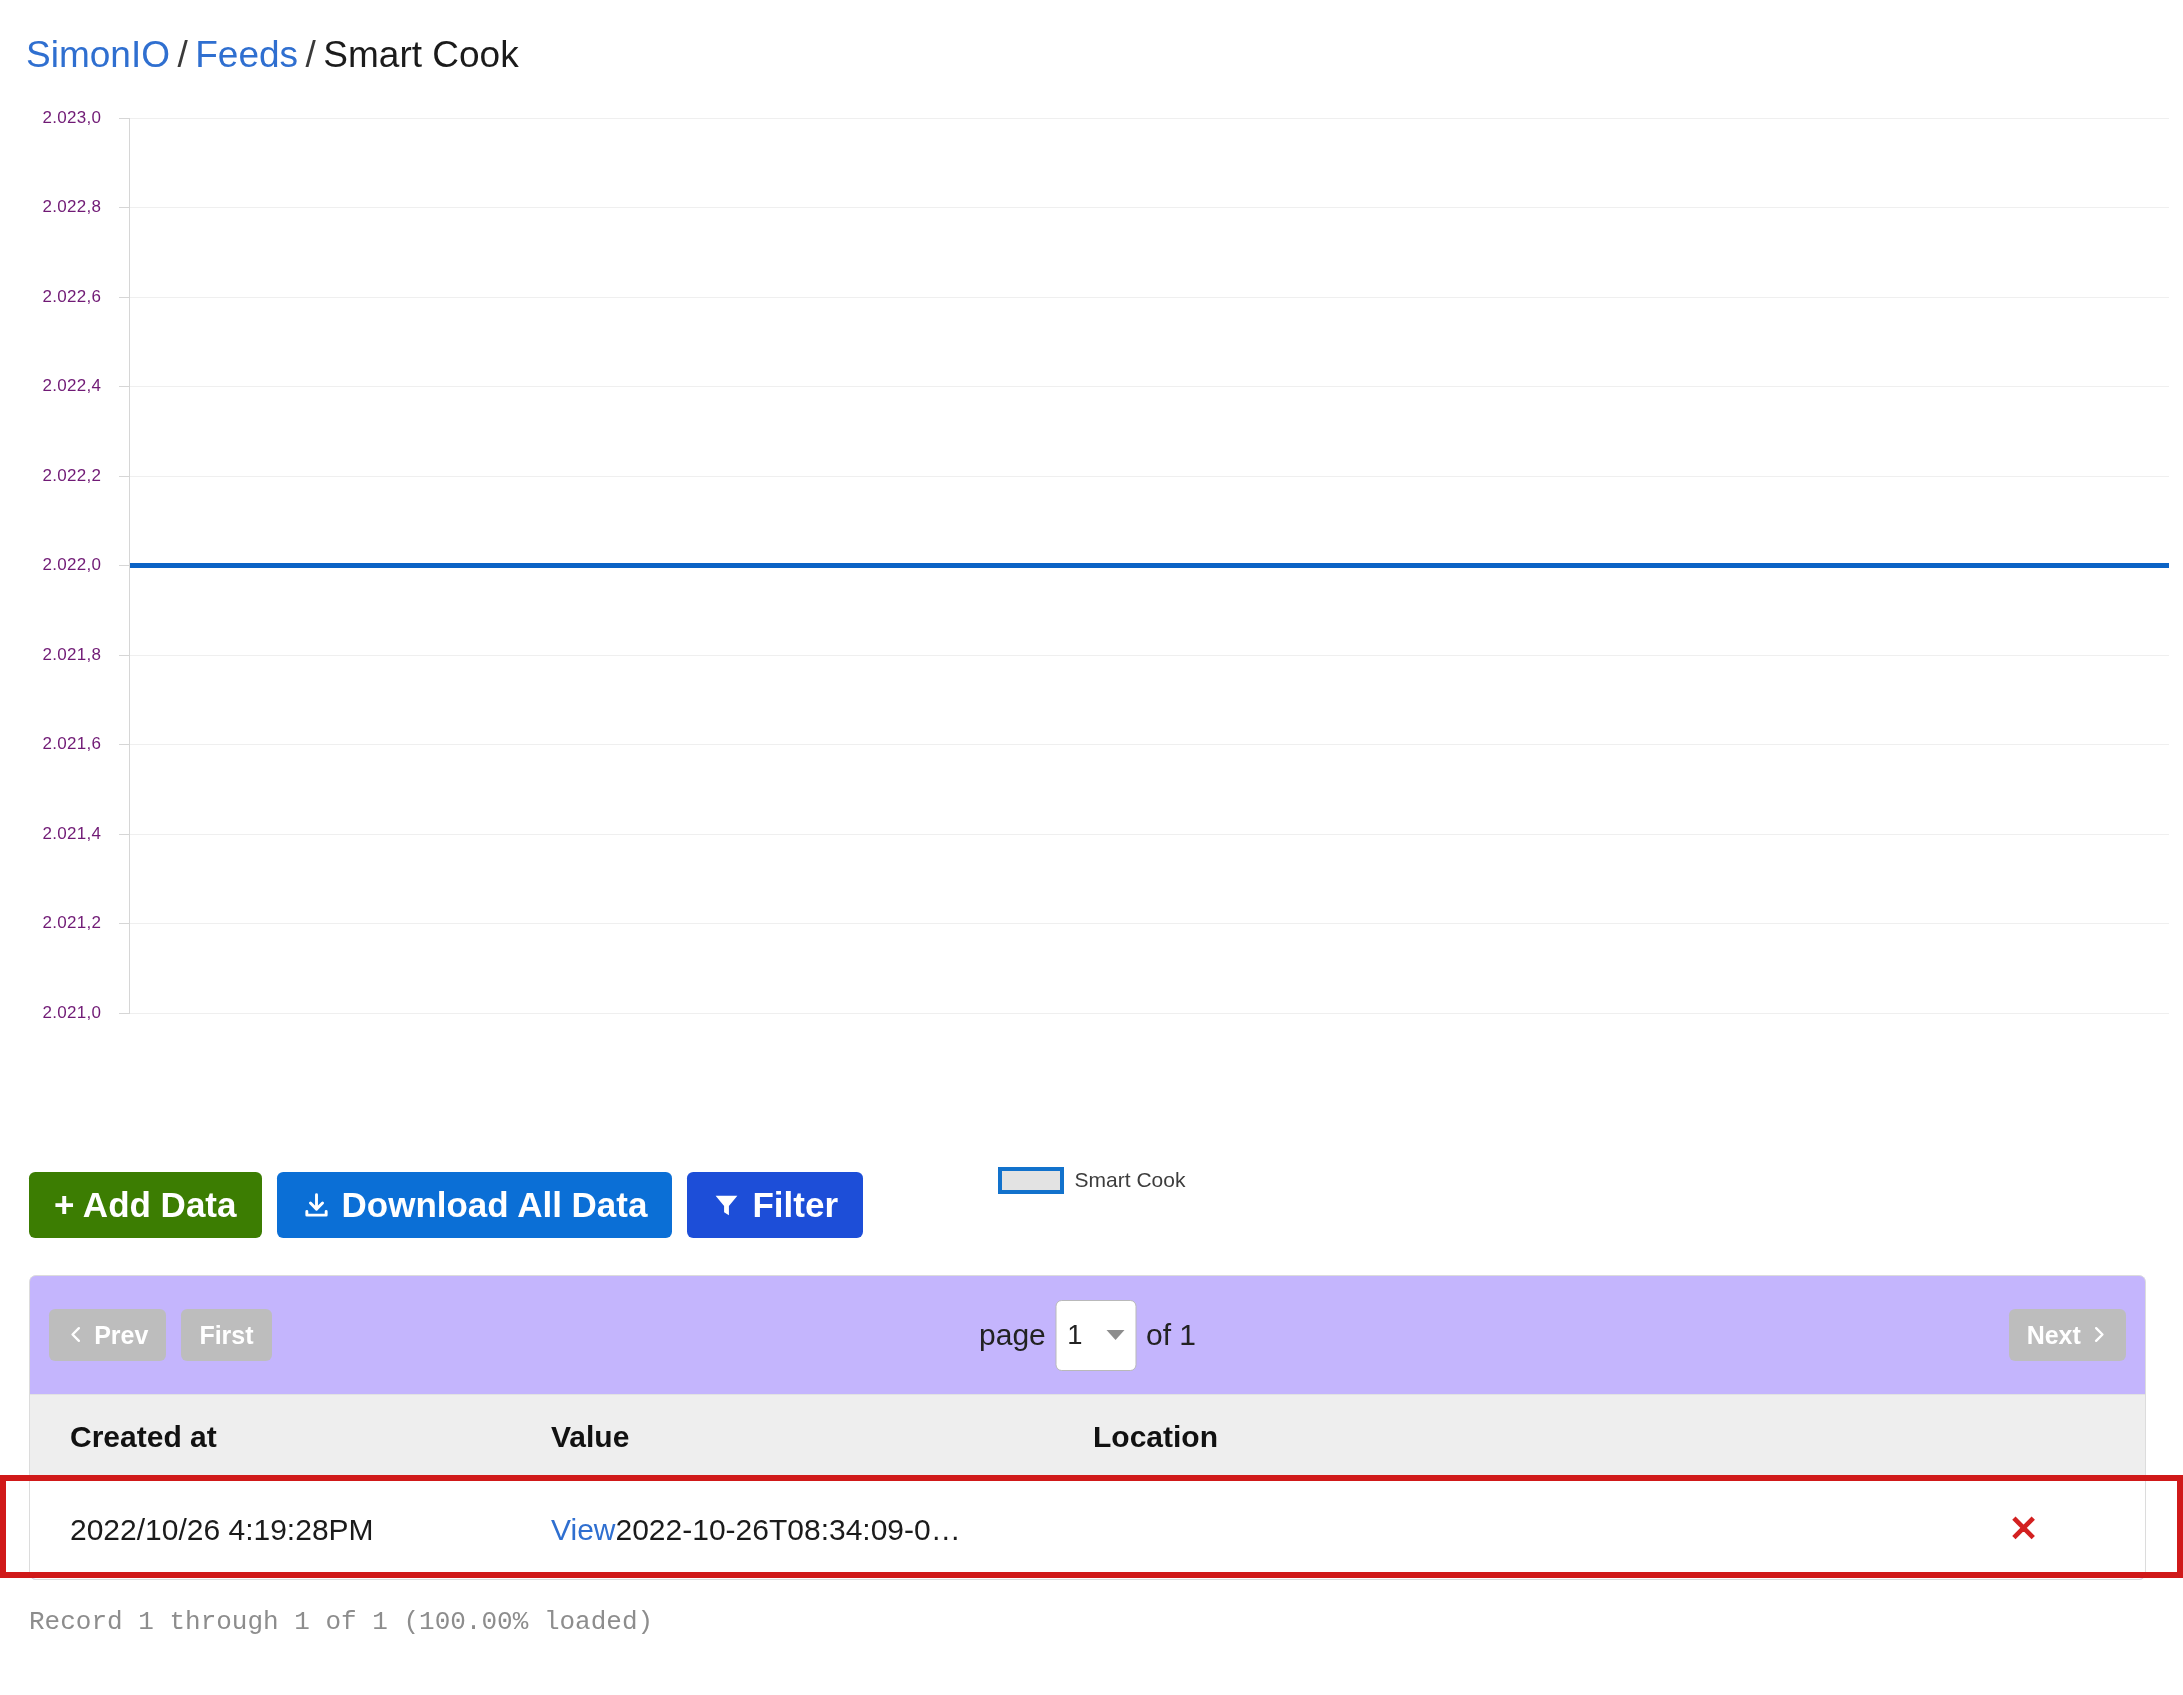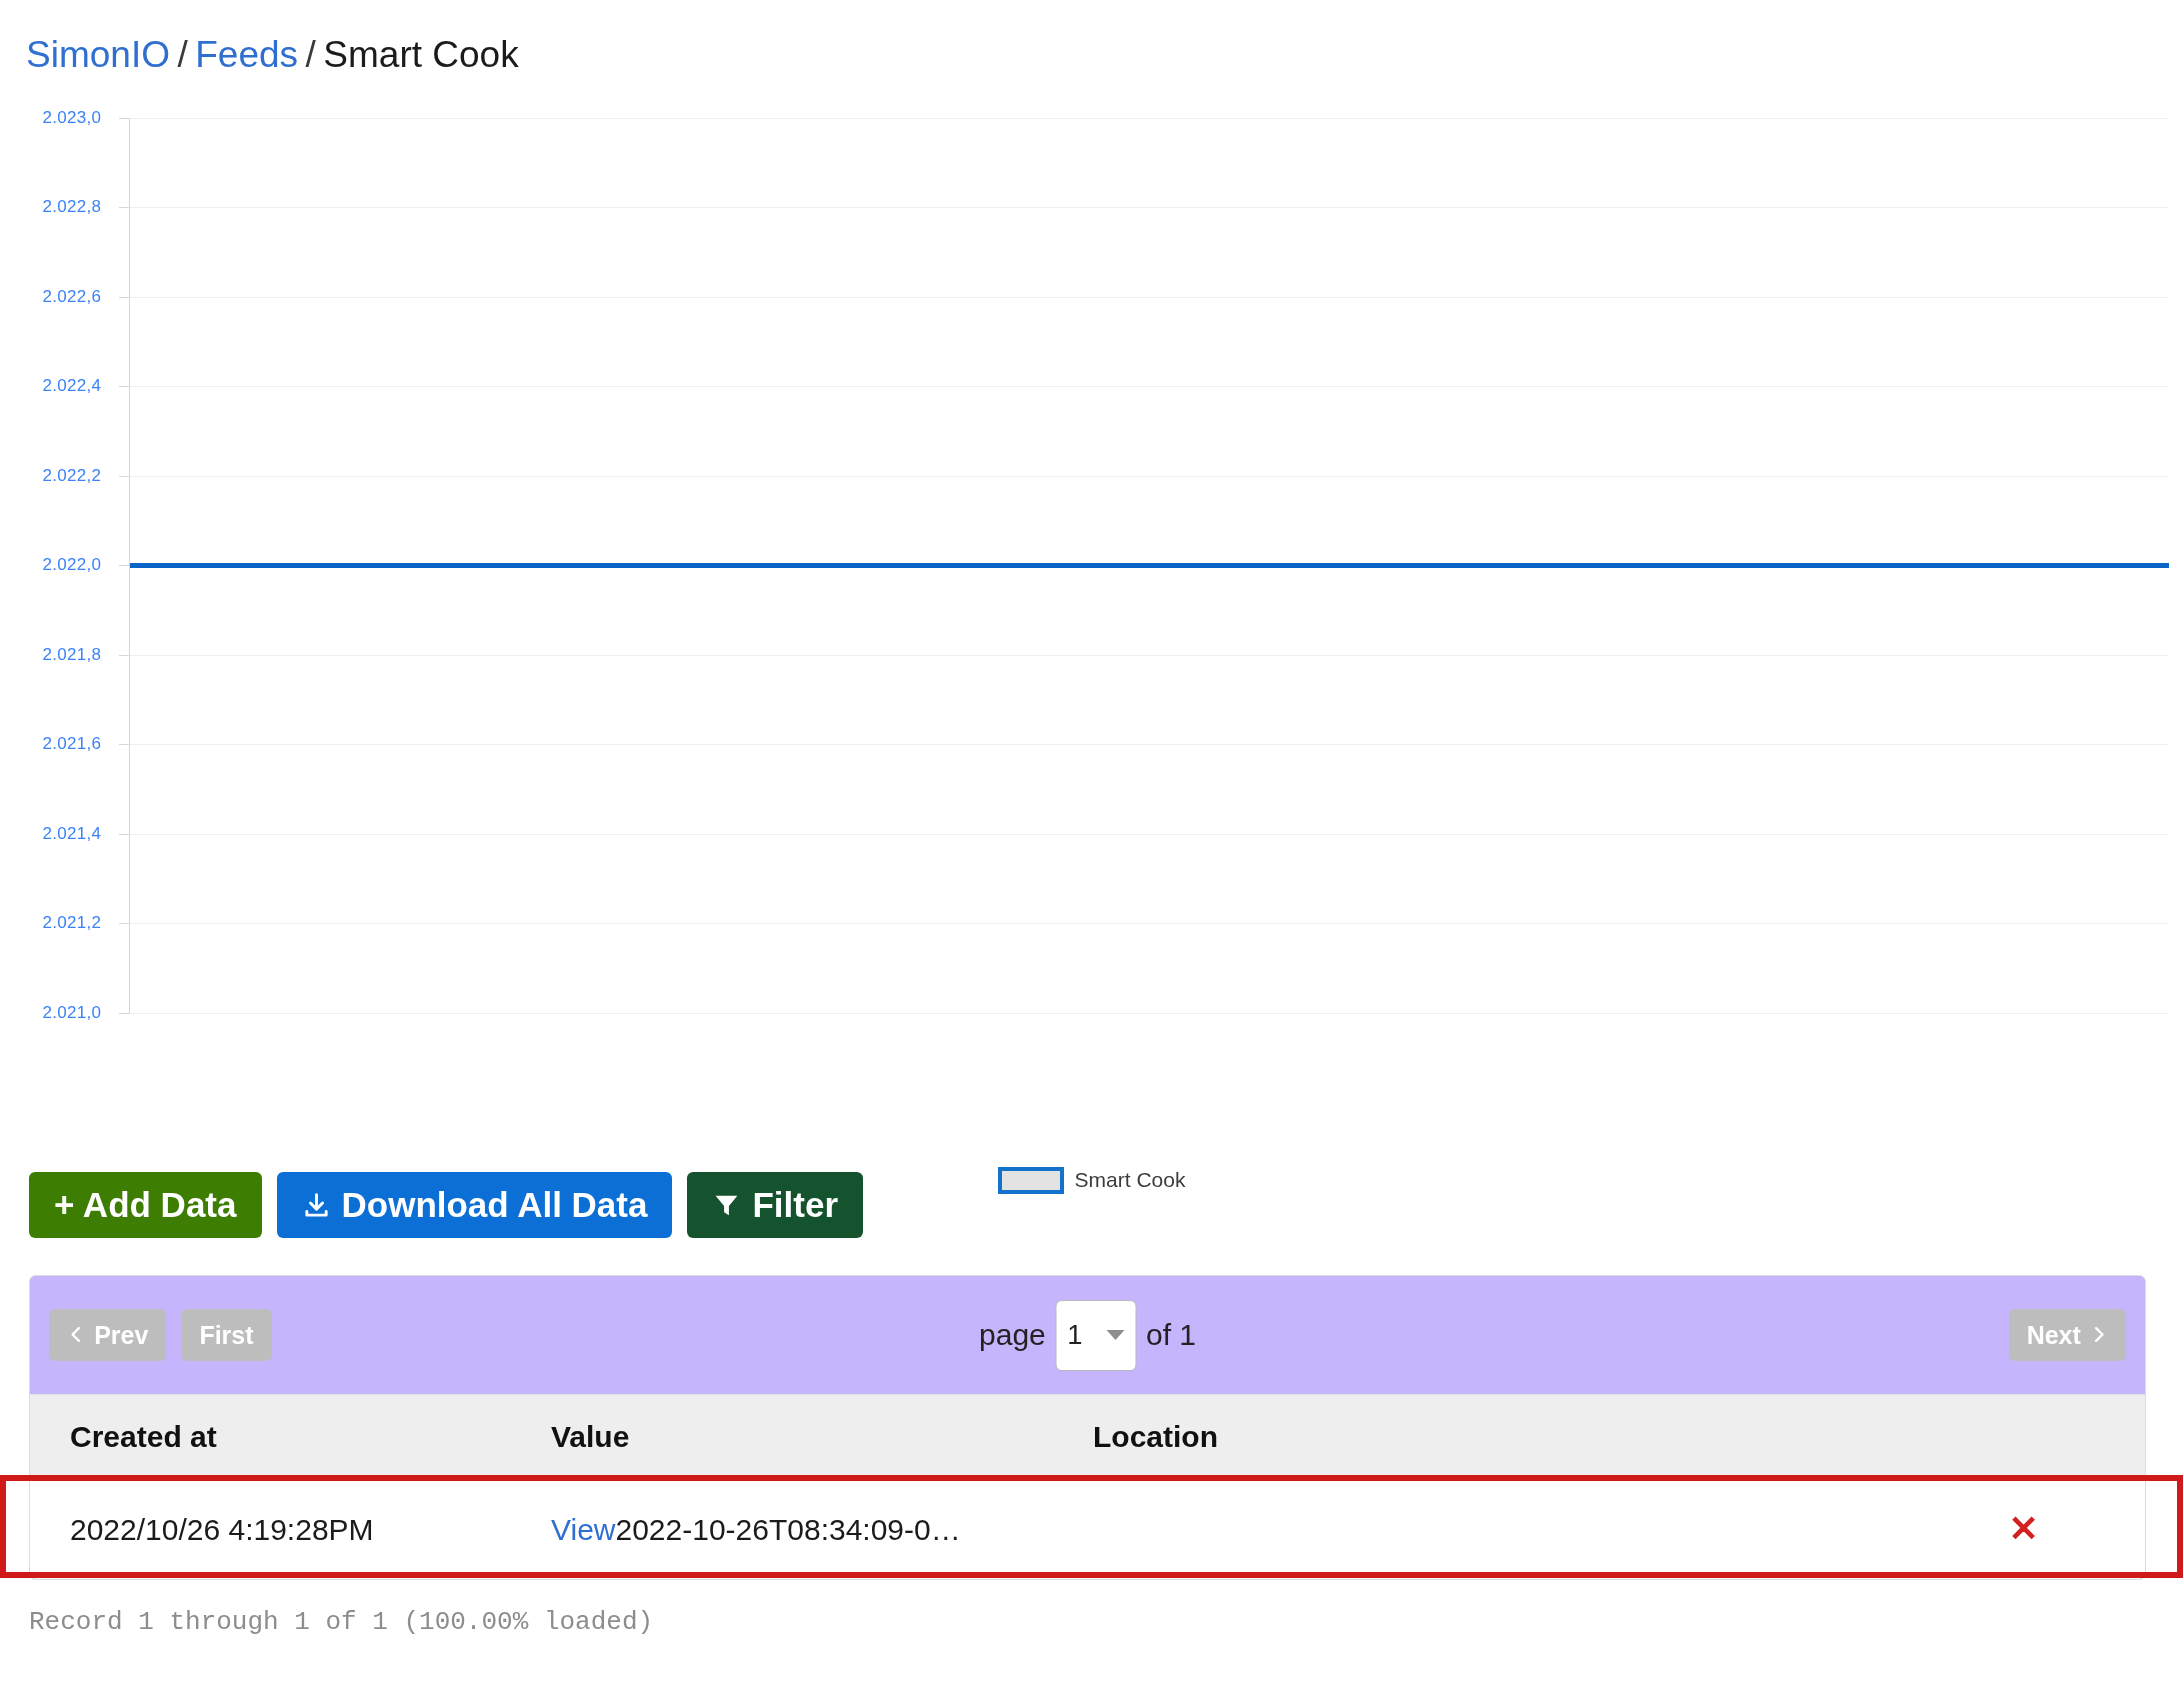--- a/index.html
+++ b/index.html
@@ -63,21 +63,21 @@
     left: -11px;
     width: 11px;
     height: 0;
     border-top: 1.4px solid #d6d6d6;
   }
   .ytick-label {
     position: absolute;
     right: 2068px;
     transform: translateY(-50%);
     font-size: 17px;
-    color: #3b82f6;
+    color: #701a75;
     white-space: nowrap;
     letter-spacing: 0.3px;
   }
   .series-line {
     position: absolute;
     left: 0;
     right: 0;
     height: 5.5px;
     background: #0b63c5;
   }
@@ -336,21 +336,21 @@
     <span>
       <svg width="29" height="29" viewBox="0 0 24 24" fill="none" stroke="#ffffff" stroke-width="2.4" stroke-linecap="round" stroke-linejoin="round">
         <path d="M12 3v11"></path>
           <path d="M7 10l5 5 5-5"></path>
         <path d="M4 17v3h16v-3"></path>
       </svg>
     </span>
     <span>Download All Data</span>
   </button>
 
-  <button class="btn btn-filter" style="background: #14532d;">
+  <button class="btn btn-filter" style="background: #1d4ed8;">
     <span>
       <svg width="29" height="29" viewBox="0 0 24 24" fill="#ffffff">
         <path d="M3 4h18l-7 8.5V20l-4-2.5v-5L3 4z"></path>
       </svg>
     </span>
     <span>Filter</span>
   </button>
 </div>
 
 <div class="table-panel">

